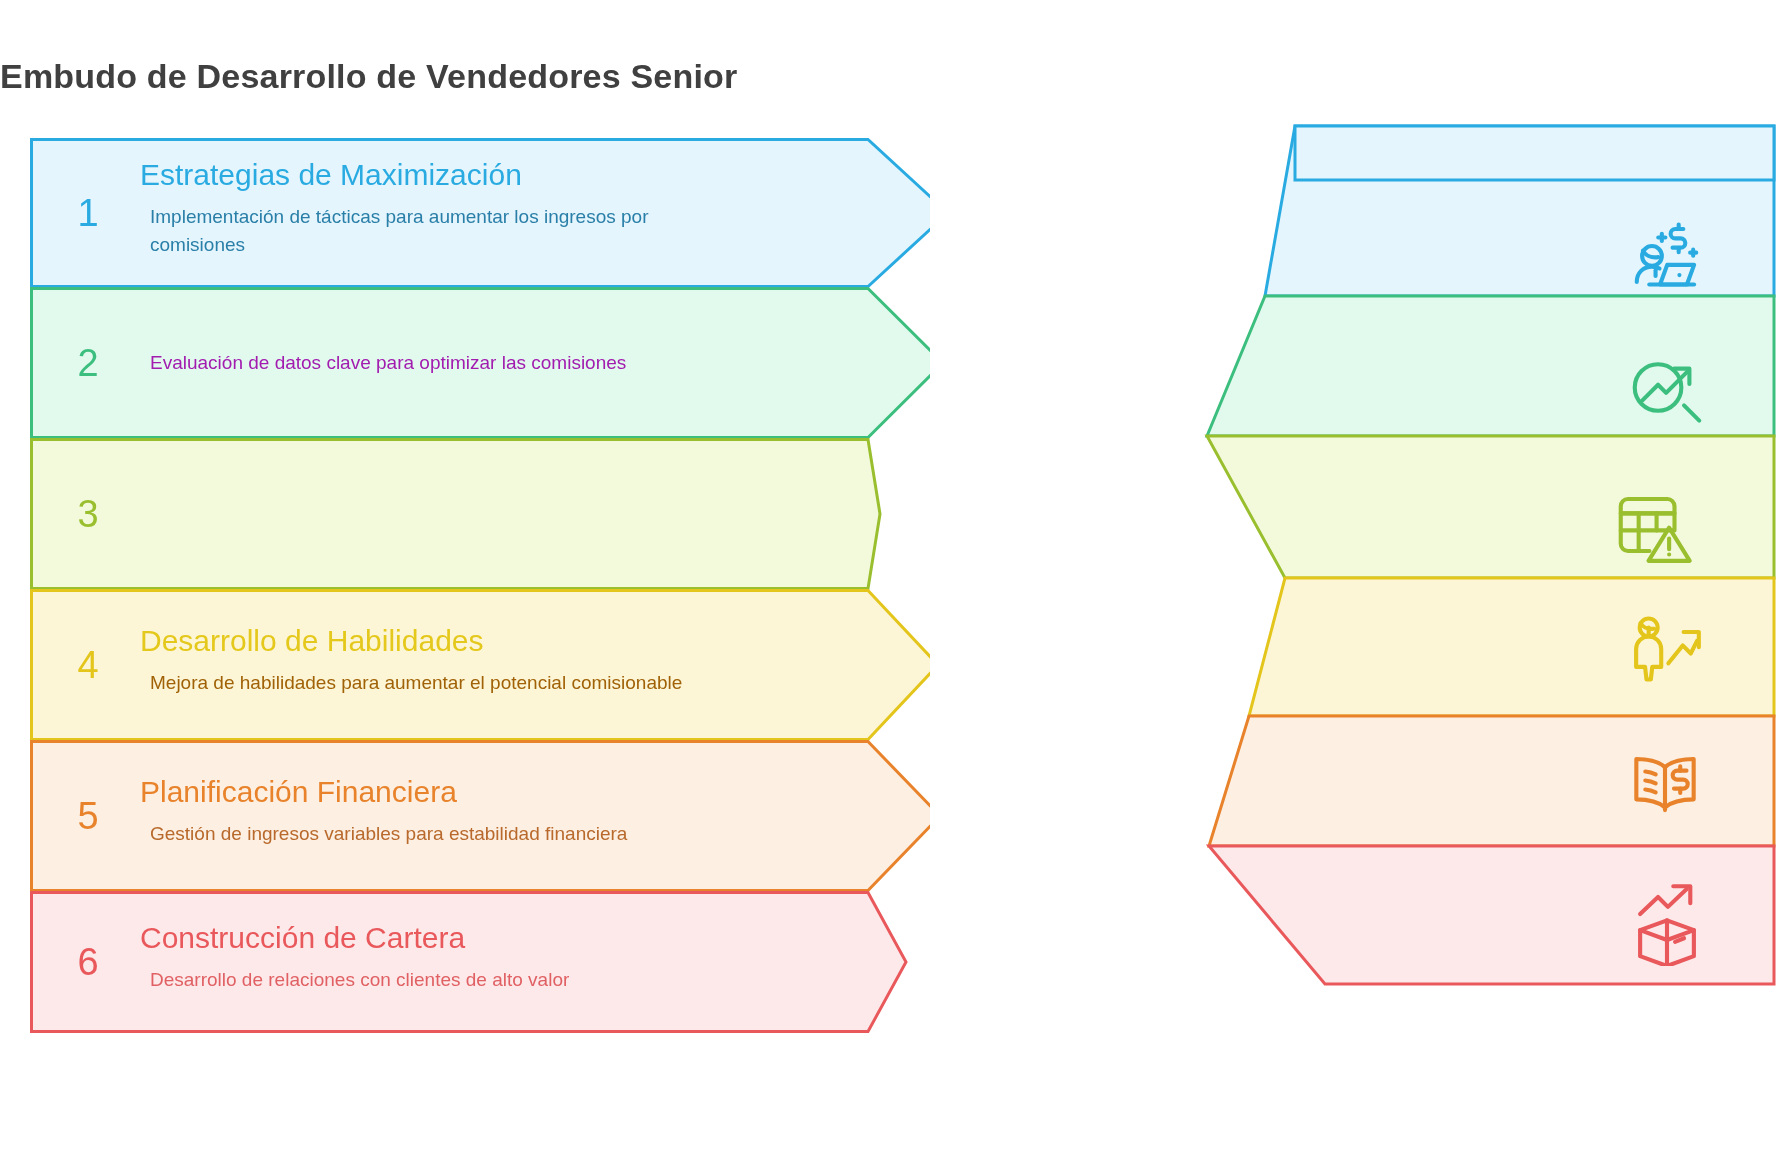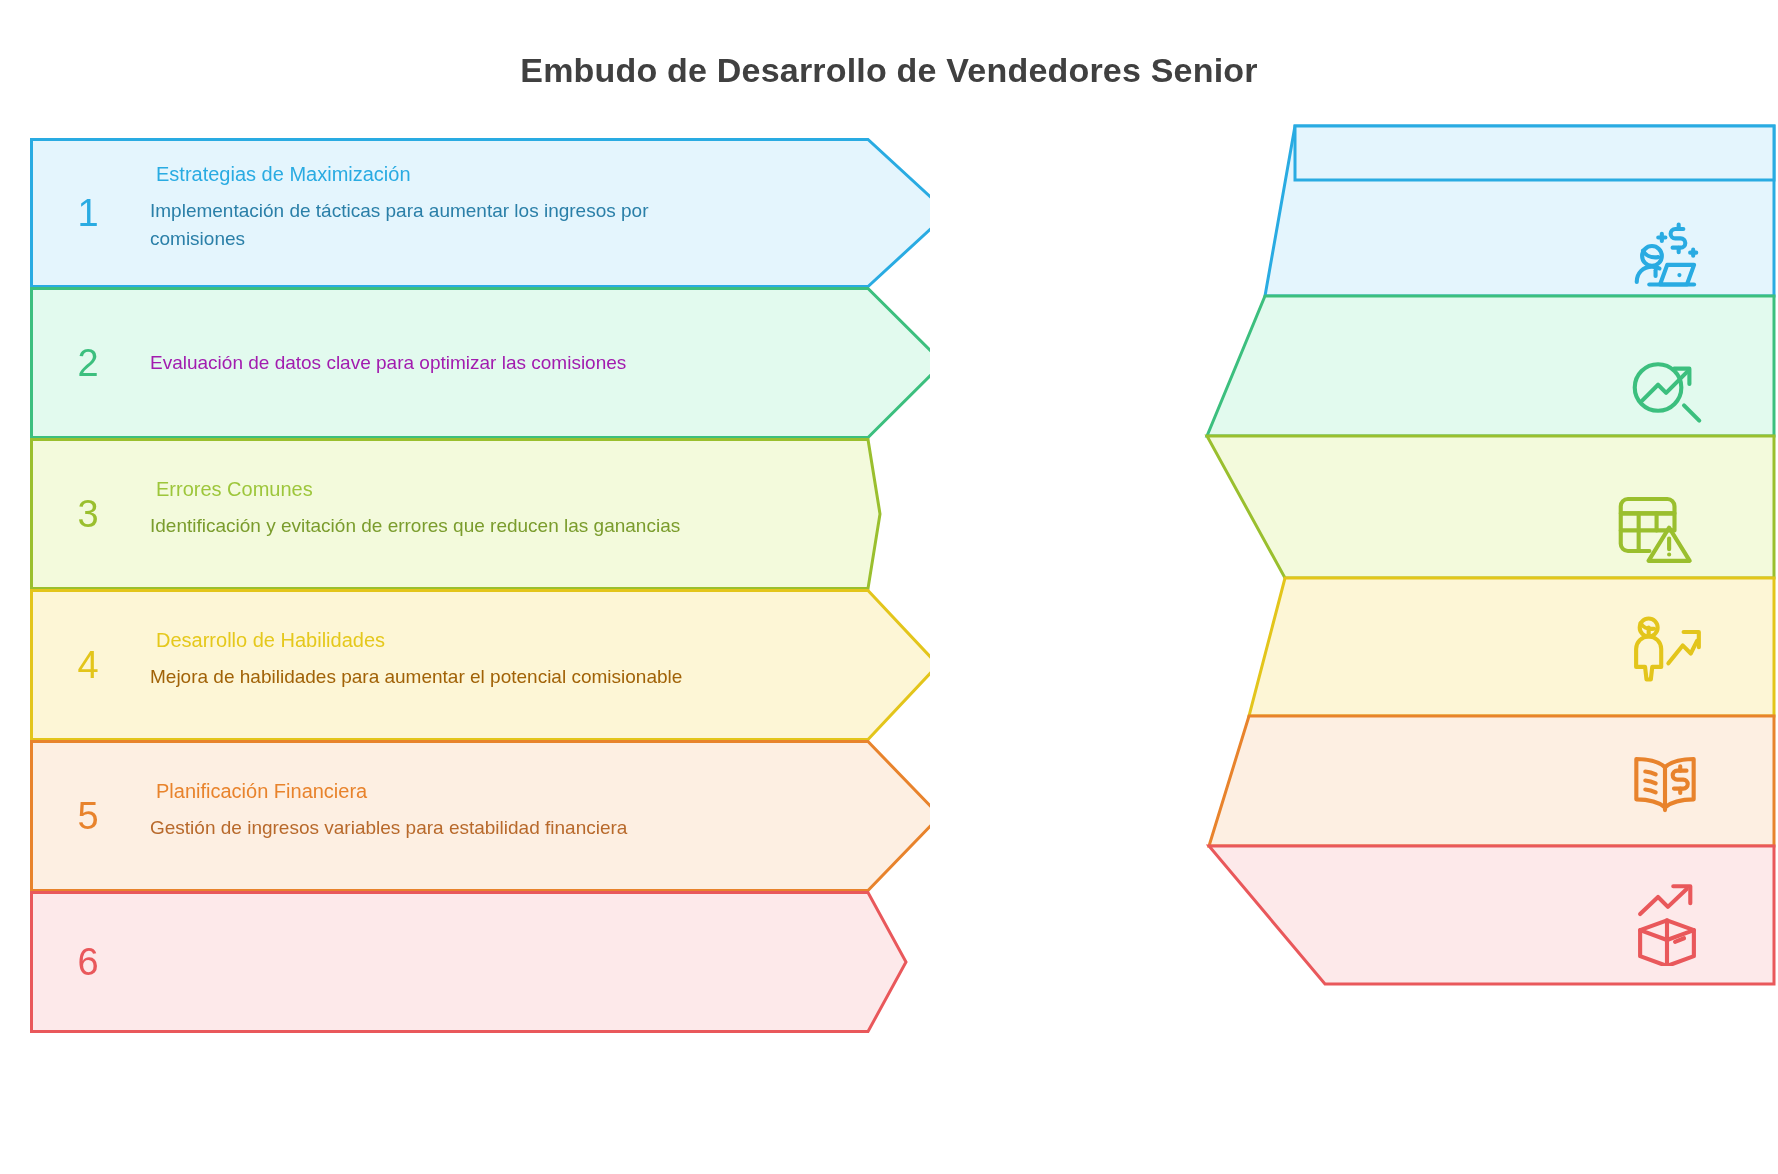--- a/index.html
+++ b/index.html
@@ -10,24 +10,23 @@
   body {
     width: 1778px;
     height: 1174px;
     font-family: "Liberation Sans", sans-serif;
     overflow: hidden;
     position: relative;
   }
 
   #page-title {
     position: absolute;
-    top: 28px;
+    top: 34px;
     left: 0;
     width: 1778px;
-    text-align: center;
     font-size: 34px;
     font-weight: bold;
     color: #404040;
     letter-spacing: 0.2px;
   }
 
   
   #stage-list {
     position: absolute;
     left: 30px;
@@ -61,23 +60,23 @@
     text-align: center;
     font-size: 38px;
     font-weight: 400;
     line-height: 1;
   }
   .stage-text {
     flex: 1 1 auto;
     padding-right: 120px;
   }
   .stage-title {
-    font-size: 20px;
+    font-size: 30px;
     font-weight: 400;
-    margin: 0 0 12px 16px;
+    margin: 0 0 12px 0;
     line-height: 1.1;
   }
   .stage-desc {
     font-size: 19px;
     line-height: 1.45;
     margin: 10px;
     max-width: 560px;
   }
 
   
@@ -123,24 +122,20 @@
           <p class="stage-desc" style="color: #a21caf;">Evaluación de datos clave para optimizar las comisiones</p>
         </div>
       </div>
     </div>
     <div class="stage-row" style="top: 300px; height: 152px;">
       <svg class="stage-shape" viewBox="0 0 900 152" preserveAspectRatio="none">
         <path d="M1.5 1.5 H838 L850 76 L838 150.5 H1.5 Z" fill="#F3FADC" stroke="#9ABF2E" stroke-width="3" vector-effect="non-scaling-stroke"></path>
       </svg>
       <div class="stage-content">
         <div class="stage-num" style="color: rgb(154, 191, 46);">3</div>
-        <div class="stage-text">
-          <p class="stage-title" style="color: rgb(157, 198, 59);">Errores Comunes</p>
-          <p class="stage-desc" style="color: rgb(122, 156, 44);">Identificación y evitación de errores que reducen las ganancias</p>
-        </div>
       </div>
     </div>
     <div class="stage-row" style="top: 451px; height: 152px;">
       <svg class="stage-shape" viewBox="0 0 900 152" preserveAspectRatio="none">
         <path d="M1.5 1.5 H838 L908 76 L838 150.5 H1.5 Z" fill="#FDF6D6" stroke="#E3C51B" stroke-width="3" vector-effect="non-scaling-stroke"></path>
       </svg>
       <div class="stage-content">
         <div class="stage-num" style="color: rgb(227, 197, 27);">4</div>
         <div class="stage-text">
           <p class="stage-title" style="color: rgb(229, 200, 28);">Desarrollo de Habilidades</p>
@@ -159,20 +154,24 @@
           <p class="stage-desc" style="color: rgb(184, 105, 43);">Gestión de ingresos variables para estabilidad financiera</p>
         </div>
       </div>
     </div>
     <div class="stage-row" style="top: 753px; height: 142px;">
       <svg class="stage-shape" viewBox="0 0 900 142" preserveAspectRatio="none">
         <path d="M1.5 1.5 H838 L876 71 L838 140.5 H1.5 Z" fill="#FDE9EA" stroke="#E9585B" stroke-width="3" vector-effect="non-scaling-stroke"></path>
       </svg>
       <div class="stage-content">
         <div class="stage-num" style="color: rgb(233, 88, 91);">6</div>
+        <div class="stage-text">
+          <p class="stage-title" style="color: rgb(233, 88, 91);">Construcción de Cartera</p>
+          <p class="stage-desc" style="color: rgb(224, 96, 99);">Desarrollo de relaciones con clientes de alto valor</p>
+        </div>
       </div>
     </div>
   </div>
 
 <div id="funnel">
   <svg id="funnel-svg" width="593" height="1024" viewBox="0 0 593 1024">
       <path d="M110 6 H589 V176 H80 Z" fill="#E4F5FD" stroke="#29ABE2" stroke-width="3"></path>
       <path d="M80 176 H589 V316 H22 Z" fill="#E2FAEE" stroke="#3CBF7E" stroke-width="3"></path>
       <path d="M22 316 H589 V458 H100 Z" fill="#F3FADC" stroke="#9ABF2E" stroke-width="3"></path>
       <path d="M100 458 H589 V596 H64 Z" fill="#FDF6D6" stroke="#E3C51B" stroke-width="3"></path>

